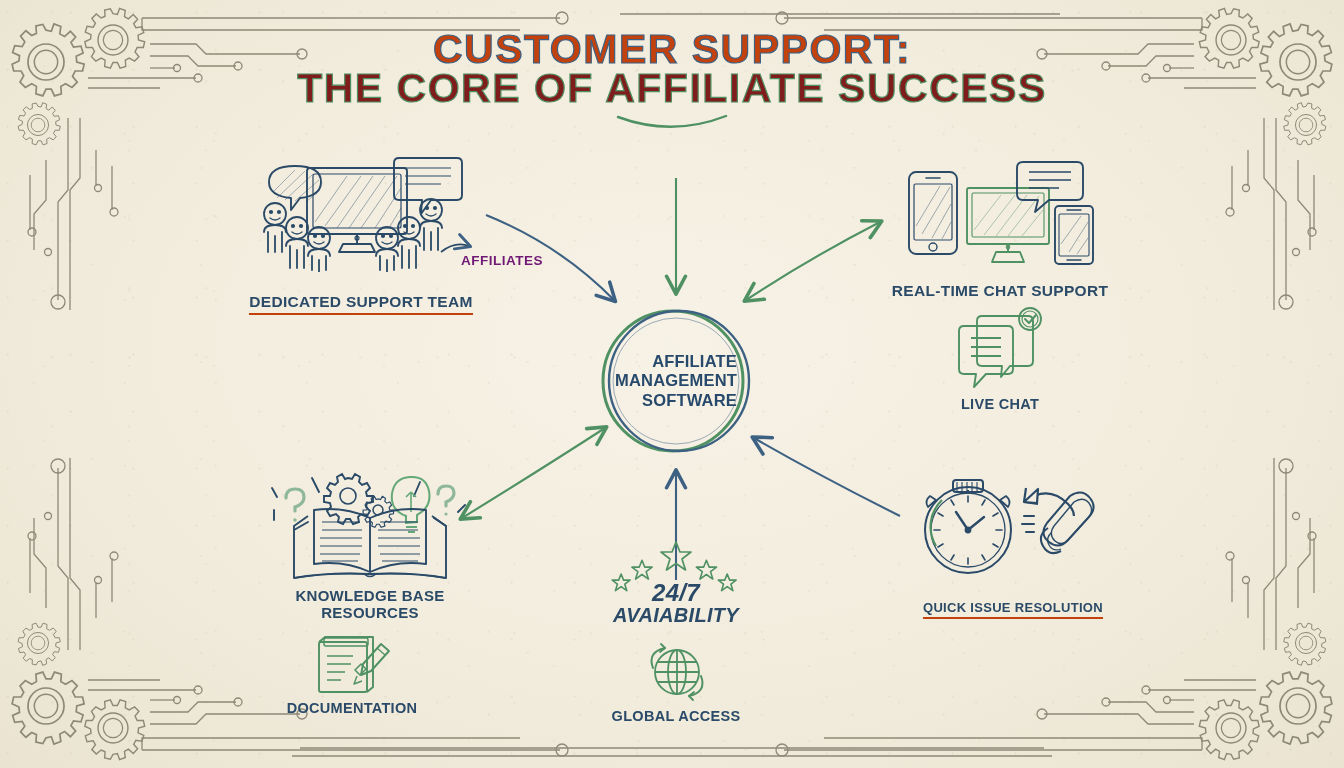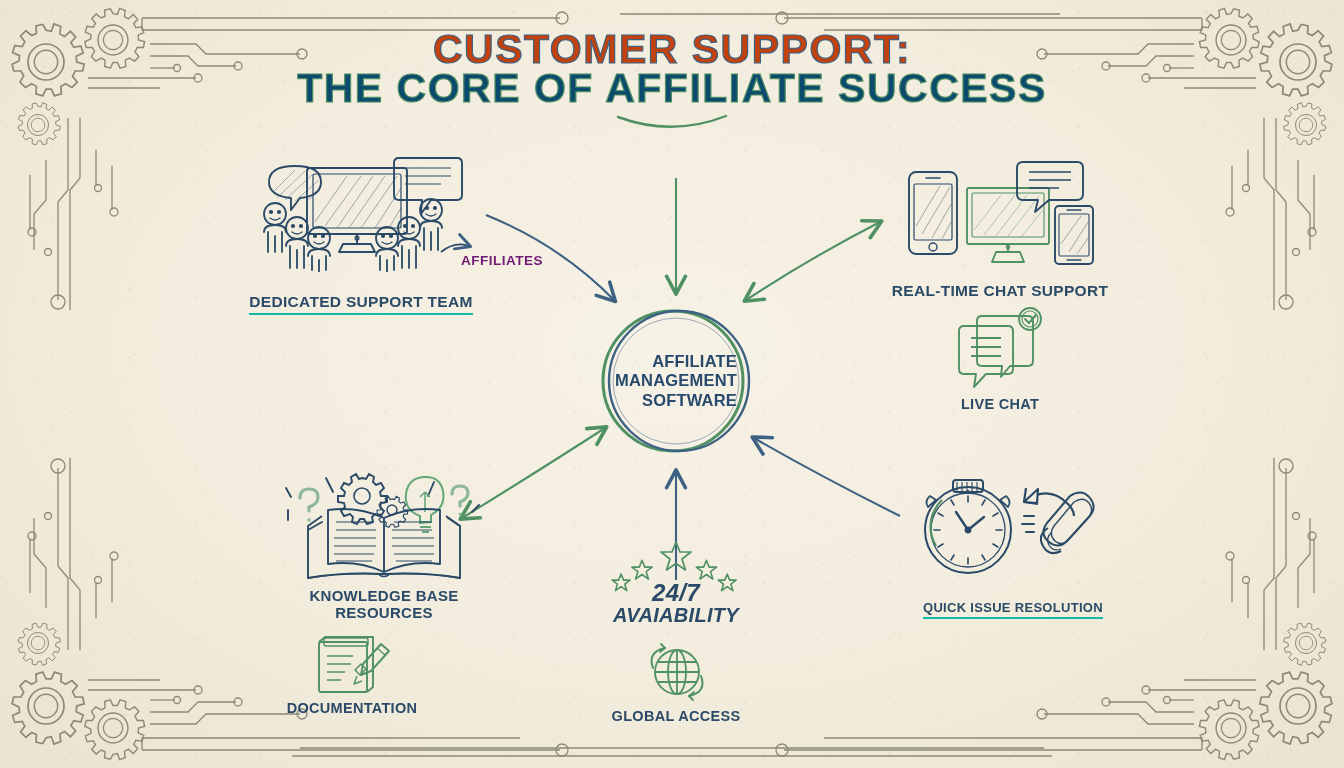--- a/index.html
+++ b/index.html
@@ -30,29 +30,29 @@
 
   .node { position: absolute; text-align: center; }
   .node-label {
     color: #2a4a68;
     font-weight: bold;
     letter-spacing: .3px;
     line-height: 1.12;
     white-space: pre-line;
     text-transform: uppercase;
   }
-  .u-green { border-bottom: 2px solid #14b8a6; display: inline-block; padding-bottom: 2px; }
+  .u-green { border-bottom: 2px solid #c2410c; display: inline-block; padding-bottom: 2px; }
 
   #title-block {
     position: absolute; left: 0; right: 0; top: 30px;
     text-align: center;
   }
   .title-line { font-weight: bold; letter-spacing: 1.5px; line-height: .96; }
   #title-l1 { font-size: 41px; color: #c2410c; -webkit-text-stroke: 1.2px #3d6183; }
-  #title-l2 { font-size: 41px; color: #0c4a6e; -webkit-text-stroke: 1.2px #4f9163; }
+  #title-l2 { font-size: 41px; color: #7f1d1d; -webkit-text-stroke: 1.2px #4f9163; }
 
   #center-node {
     position: absolute; left: 597px; top: 302px;
     width: 158px; height: 158px;
   }
   #center-text {
     position: absolute; inset: 0;
     display: flex; flex-direction: column;
     align-items: center; justify-content: center;
     color: #27496b; font-weight: bold;
@@ -257,21 +257,21 @@
             <path d="M175,62 q5,4 10,0" stroke-width="1.3"></path>
           </g>
       </g>
     </svg>
     <div class="node-label" style="font-size:15.5px; margin-top:4px;">
       <span class="u-green">DEDICATED SUPPORT TEAM</span>
     </div>
   </div>
 
 
-  <div class="node" style="left:264px; top:466px; width:240px;">
+  <div class="node" style="left:250px; top:466px; width:240px;">
     <svg class="icon-wrap" width="220" height="120" viewBox="0 0 220 120">
 
       <g fill="none" stroke="#8fb89a" stroke-width="3.2" stroke-linecap="round">
         <path d="M26,32 q0,-9 9,-9 q9,0 9,8 q0,7 -9,10 v4"></path>
           <circle cx="35" cy="54" r="1.8" fill="#8fb89a" stroke="none"></circle>
         <path d="M178,28 q0,-8 8,-8 q8,0 8,7 q0,6 -8,9 v4"></path>
           <circle cx="186" cy="48" r="1.6" fill="#8fb89a" stroke="none"></circle>
       </g>
       <g fill="none" stroke="#2a4a68" stroke-width="1.9" stroke-linecap="round">
         <path d="M14,44 v10 M12,22 l5,9 M198,46 l7,-7"></path>

